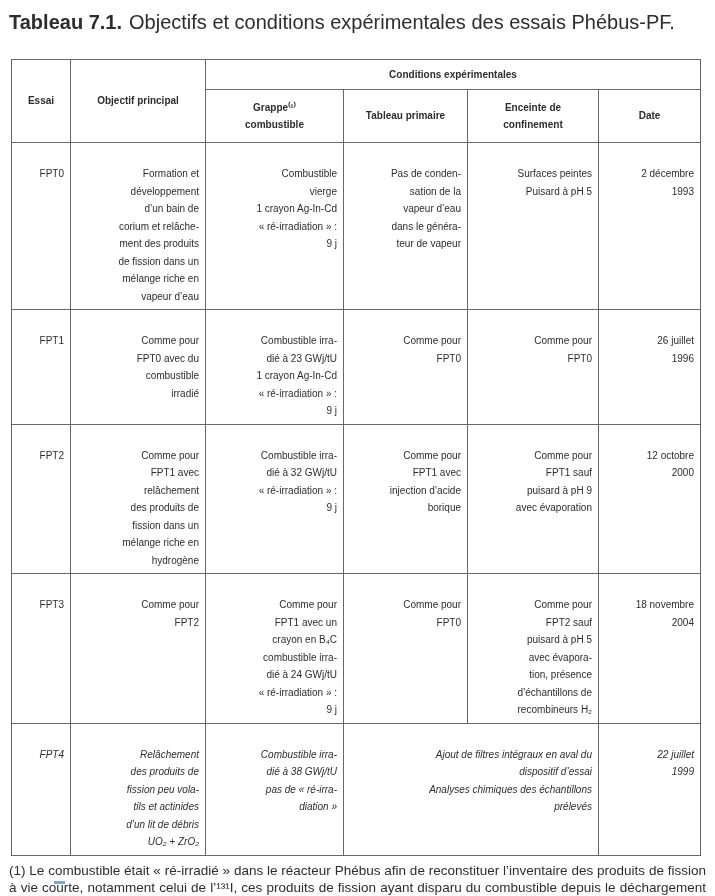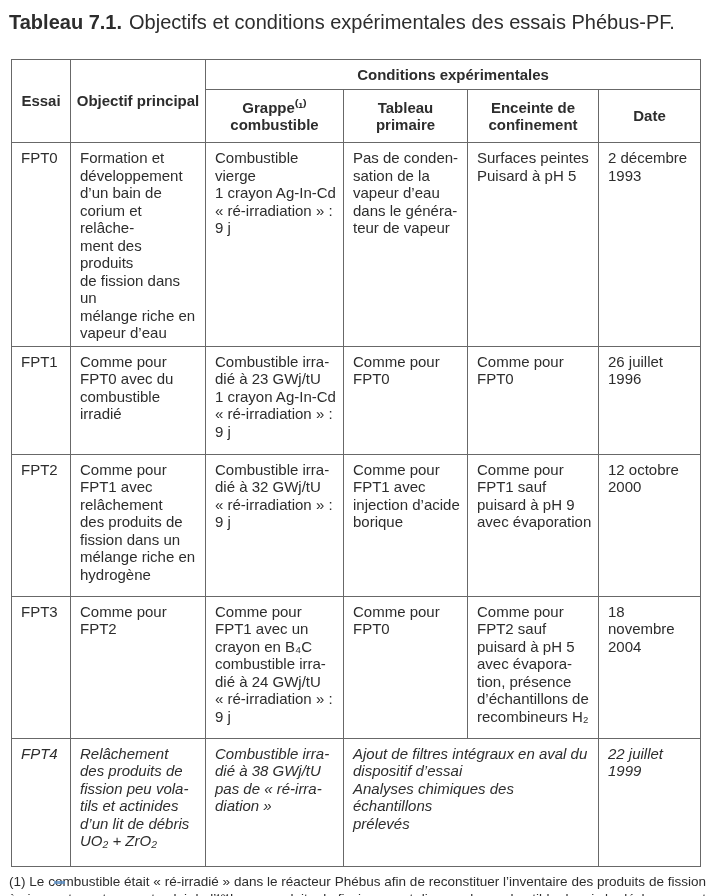--- a/index.html
+++ b/index.html
@@ -26,36 +26,36 @@
   }
   table.phebus {
     border-collapse: collapse;
     table-layout: fixed;
     width: 689px;
     margin: 28px 0 0 11px;
   }
   table.phebus th,
   table.phebus td {
     border: 1px solid #686868;
-    font-size: 15px;
+    font-size: 10px;
     line-height: 17.5px;
     white-space: pre-line;
     overflow: hidden;
     box-sizing: border-box;
   }
   table.phebus th {
     font-weight: 700;
     text-align: center;
     vertical-align: middle;
     padding: 2px 4px;
   }
   table.phebus td {
     vertical-align: top;
-    text-align: left;
-    padding: 6px 6px 4px 9px;
+    text-align: right;
+    padding: 22px 6px 4px 9px;
   }
   td.essai-cell { padding-left: 11px; }
   tr.hrow1 { height: 30px; }
   tr.hrow2 { height: 53px; }
   tr.r0 { height: 162px; }
   tr.r1 { height: 108px; }
   tr.r2 { height: 142px; }
   tr.r3 { height: 142px; margin-top: 40px; }
   tr.r4 { height: 128px; font-style: italic; }
   .footnote {

